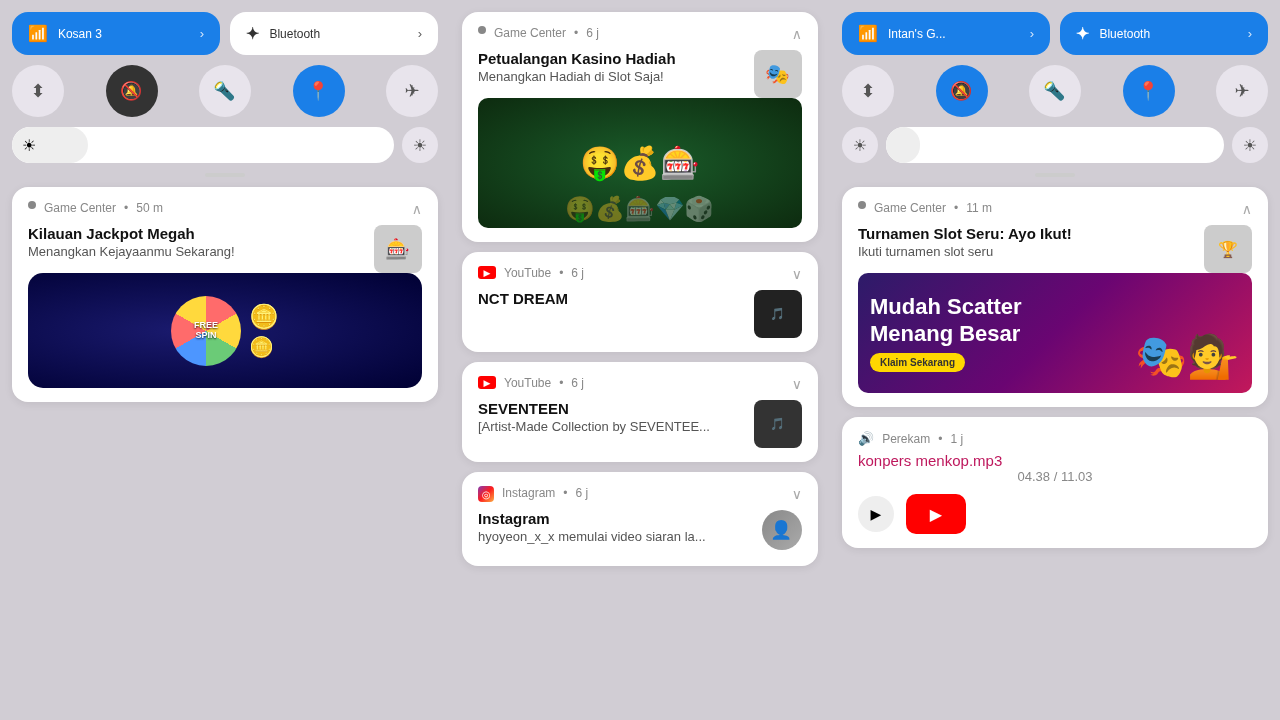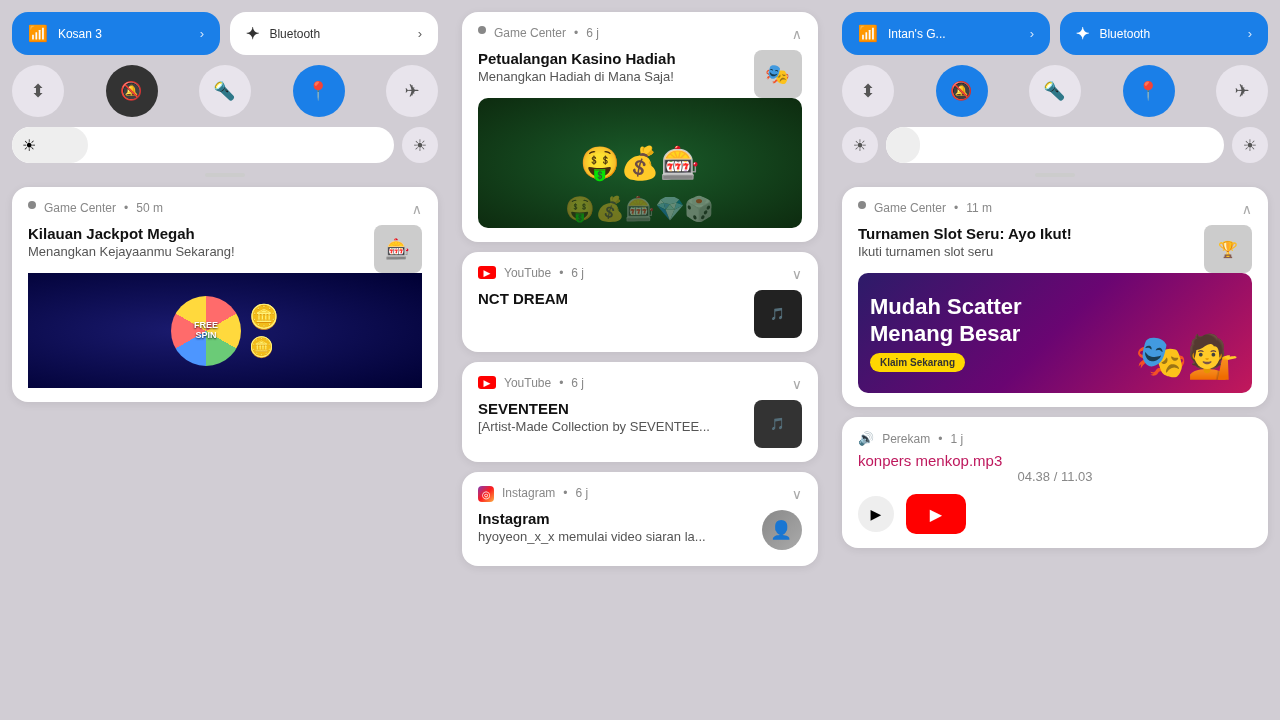--- a/index.html
+++ b/index.html
@@ -325,21 +325,21 @@
       content: '🤑💰🎰💎🎲';
       position: absolute;
       font-size: 24px;
       opacity: 0.4;
       bottom: 5px;
     }
 
     .spin-scene {
       width: 100%;
       height: 115px;
-      border-radius: 0;
+      border-radius: 15px;
       background: radial-gradient(ellipse at 40% 50%, #1a1a6e 0%, #000033 100%);
       display: flex;
       align-items: center;
       justify-content: center;
       font-size: 32px;
       position: relative;
       overflow: hidden;
     }
     .spin-wheel {
       width: 70px;
@@ -444,21 +444,21 @@
     <div class="notif-header">
       <span class="gc-dot"></span>
       <span>Game Center</span>
       <span>•</span>
       <span>6 j</span>
       <span class="chevron">∧</span>
     </div>
     <div class="notif-row">
       <div class="notif-text-col">
         <div class="notif-title">Petualangan Kasino Hadiah</div>
-        <div class="notif-subtitle">Menangkan Hadiah di Mana Saja!</div>
+        <div class="notif-subtitle">Menangkan Hadiah di Slot Saja!</div>
       </div>
       <div class="notif-thumb">
         <span>🎭</span>
       </div>
     </div>
     <div class="casino-scene">
       <span>🤑💰🎰</span>
     </div>
   </div>
 

